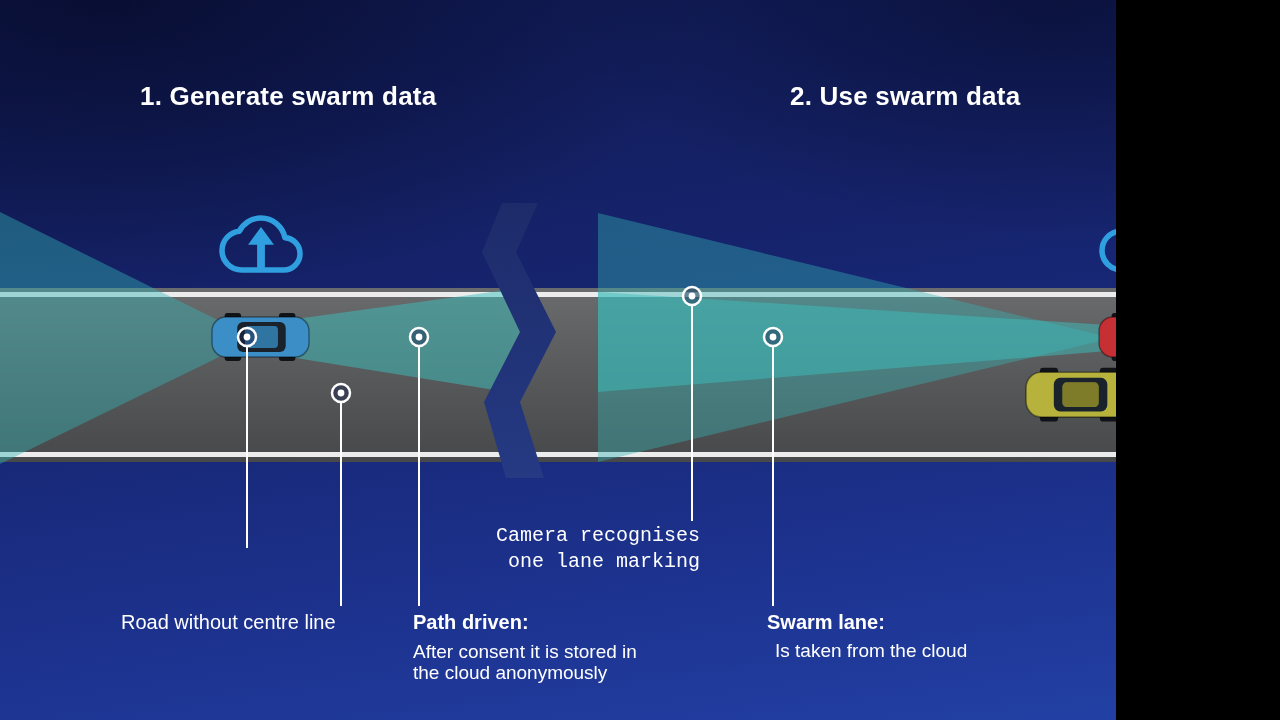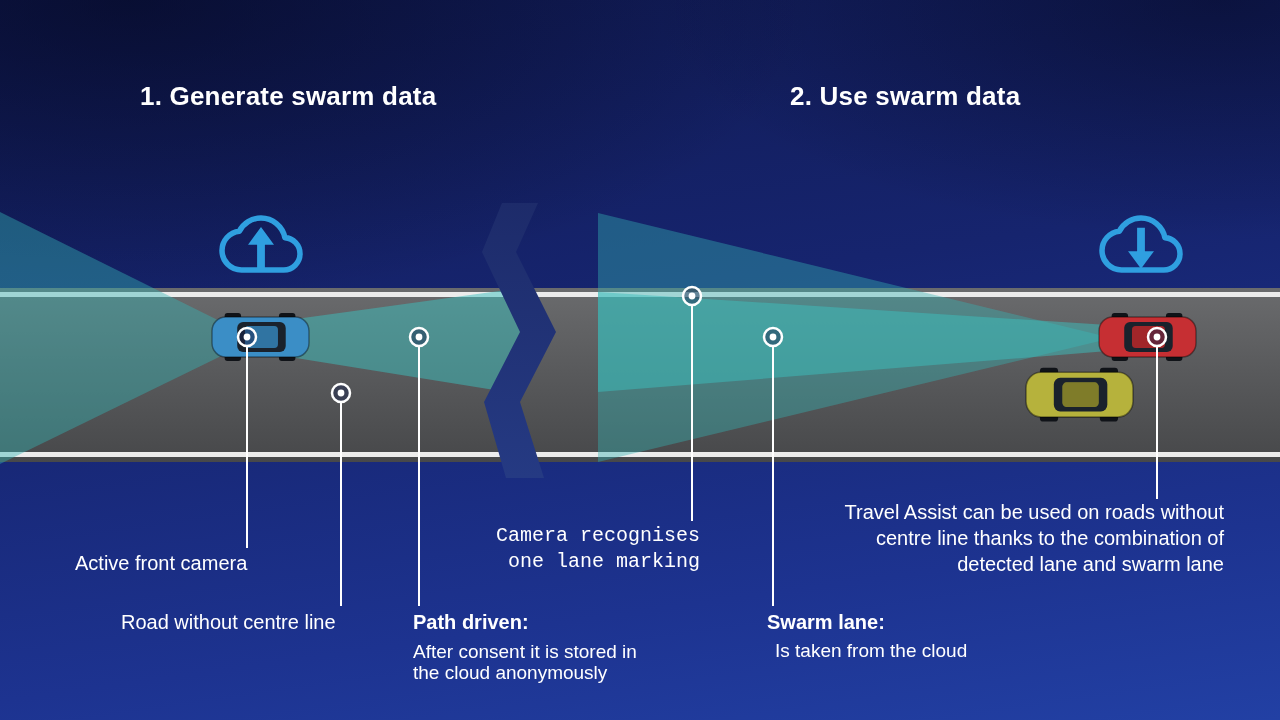--- a/index.html
+++ b/index.html
@@ -1,17 +1,17 @@
 <!DOCTYPE html>
 <html><head>
 <meta charset="utf-8">
 <style>
   html,body { margin:0; padding:0; background:#000; }
   .stage {
-    position:relative; width:1280px; height:720px; overflow:hidden;
+    position:relative; width:1116px; height:720px; overflow:hidden;
     font-family:"Liberation Sans", sans-serif; color:#ffffff;
     background:
       radial-gradient(90% 70% at 10% 0%, rgba(2,4,24,0.55), rgba(0,0,0,0) 60%),
       radial-gradient(80% 60% at 95% 0%, rgba(2,4,24,0.45), rgba(0,0,0,0) 55%),
       linear-gradient(172deg, #101a52 0%, #16246e 42%, #1d3390 78%, #2240a4 100%);
   }
   .scene { position:absolute; left:0; top:0; }
   .title { position:absolute; font-size:26px; font-weight:700; letter-spacing:0.2px; }
   .label { position:absolute; font-size:20px; line-height:26px; }
   .bold  { font-weight:700; }
@@ -128,31 +128,27 @@
       <g>
         <circle cx="1157" cy="337" r="9" fill="#1b2550" fill-opacity="0.45" stroke="#ffffff" stroke-width="2.5"></circle>
         <circle cx="1157" cy="337" r="3.4" fill="#ffffff"></circle>
       </g>
     </g>
   </svg>
 
   <div class="title" style="left:140px; top:81px;">1. Generate swarm data</div>
   <div class="title" style="left:790px; top:81px;">2. Use swarm data</div>
 
-  <div class="label" style="left:75px; top:550px;">Active front camera</div>
 
   <div class="label" style="left:121px; top:609px;">Road without centre line</div>
 
   <div class="label pre right" style="left:440px; top:523px; width:260px;font-family:Liberation Mono, monospace;">Camera recognises
 one lane marking</div>
 
   <div class="label bold" style="left:413px; top:609px;">Path driven:</div>
   <div class="desc pre" style="left:413px; top:641px;">After consent it is stored in
 the cloud anonymously</div>
 
   <div class="label bold" style="left:767px; top:609px;text-align:right;">Swarm lane:</div>
   <div class="desc" style="left:767px; top:640px;margin-left:8px;">Is taken from the cloud</div>
 
-  <div class="label pre right" style="right:56px; top:499px; width:430px;">Travel Assist can be used on roads without
-centre line thanks to the combination of
-detected lane and swarm lane</div>
 
 </div>
 
 </body></html>

